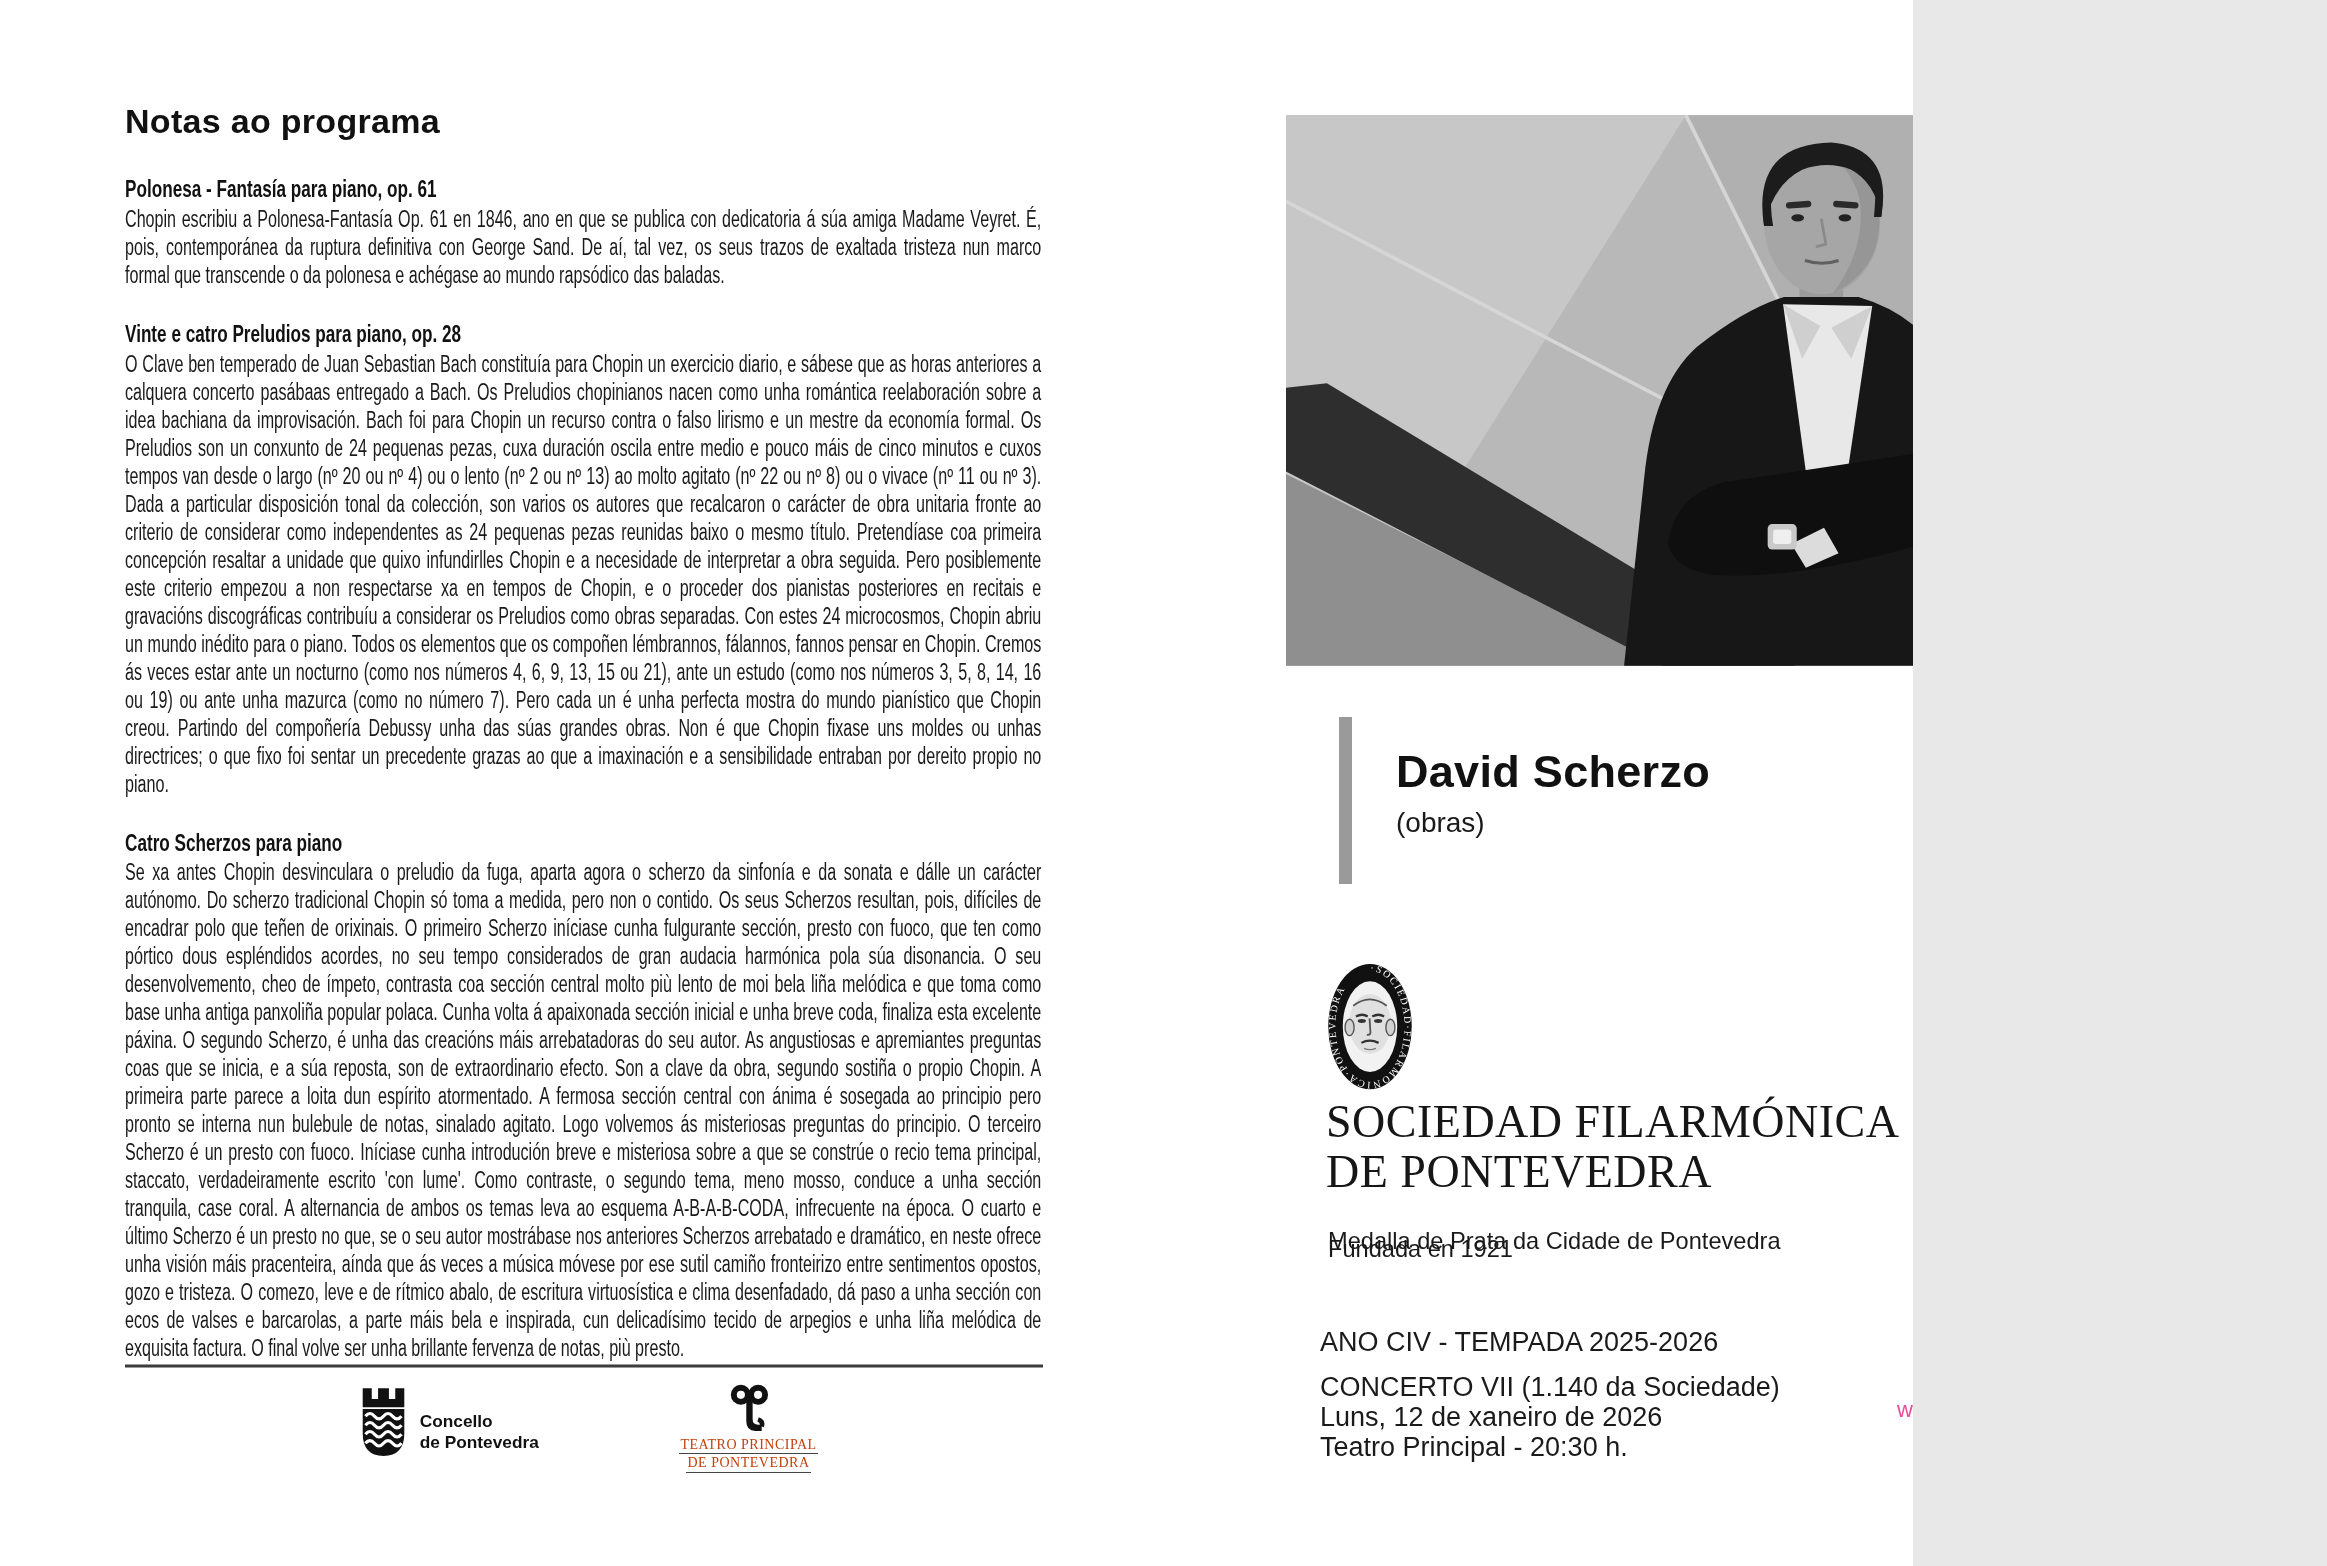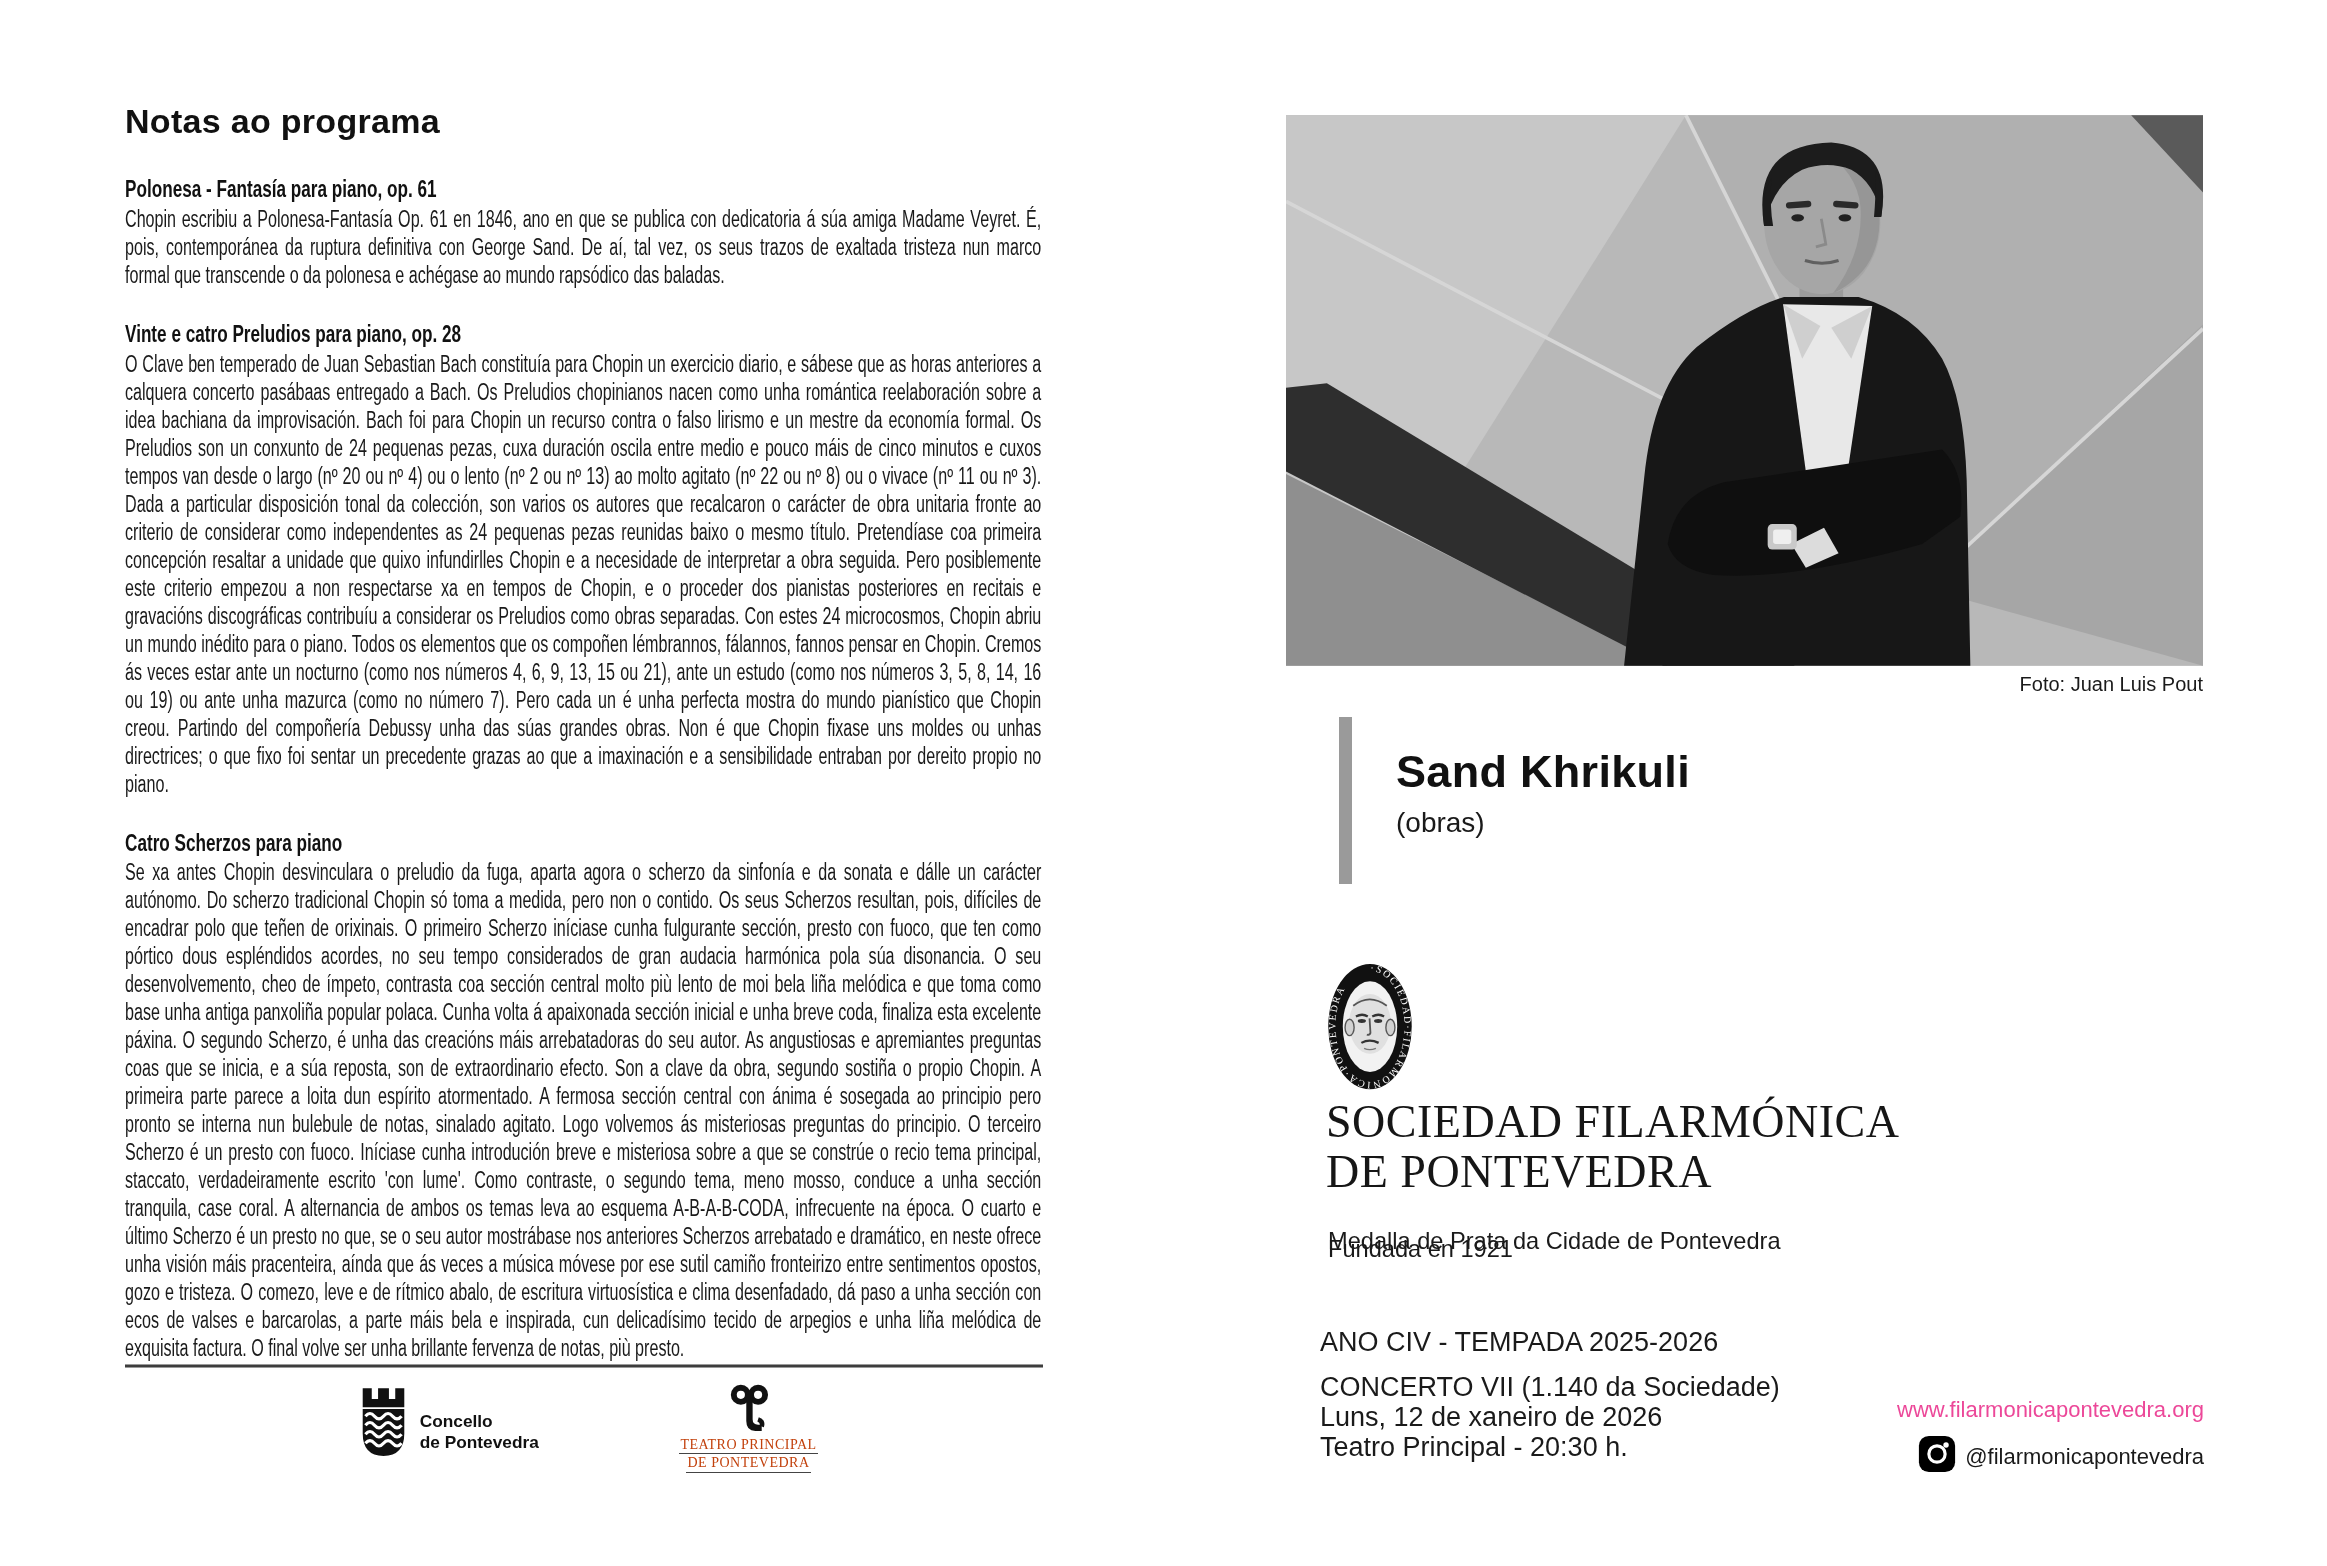--- a/index.html
+++ b/index.html
@@ -1,17 +1,17 @@
 <!DOCTYPE html>
 <html style="font-size:14.5px"><head>
 <meta charset="utf-8">
 <style>
   html,body{margin:0;padding:0;background:#e8e8e8;}
   .page{
-    position:relative;width:2327px;height:1566px;background:#ffffff;
+    position:relative;width:1913px;height:1566px;background:#ffffff;
     font-family:"Liberation Sans", sans-serif;color:#1a1a1a;overflow:hidden;
   }
   .abs{position:absolute;}
   
   #page-title{left:125px;top:102px;font-size:34px;font-weight:bold;letter-spacing:0.3px;color:#111;}
   #left-col{left:125px;top:175px;width:1309px;transform:scaleX(0.70);transform-origin:0 0;}
   .section{margin:0 0 31px 0;}
   .section .sec-heading{font-size:24.5px;font-weight:bold;line-height:28px;margin:0 0 1.8px 0;color:#111;}
   .section .sec-body{font-size:23px;line-height:28px;margin:0;text-align:justify;color:#1a1a1a;}
   #footer-rule{left:125px;top:1364px;width:918px;height:3.6px;
@@ -140,21 +140,21 @@
       <rect x="602" y="95" width="28" height="7" rx="3.5" fill="#2a2a2a" transform="rotate(4 616 98)"></rect>
       <ellipse cx="563" cy="113" rx="7" ry="4" fill="#222"></ellipse>
       <ellipse cx="615" cy="113" rx="7" ry="4" fill="#222"></ellipse>
       <path d="M589,114 L594,142 L583,145" stroke="#8a8a8a" stroke-width="3" fill="none"></path>
       <path d="M571,160 Q590,166 608,160" stroke="#606060" stroke-width="3.5" fill="none"></path>
     </svg>
   </div>
   <div class="abs" id="photo-credit">Foto: Juan Luis Pout</div>
 
   <div class="abs" id="accent-bar"></div>
-  <div class="abs" id="artist-name">Sand Khrikuli</div>
+  <div class="abs" id="artist-name">David Scherzo</div>
   <div class="abs" id="artist-instrument">(obras)</div>
 
   <div class="abs" id="society-seal">
     <svg width="88" height="130" viewBox="0 0 97 143">
       <defs>
         <path id="ringPath" d="M48.5,10 a38,61 0 1,1 -0.01,0"></path>
       </defs>
       <ellipse cx="48.5" cy="71" rx="46" ry="69" fill="#111"></ellipse>
       <ellipse cx="48.5" cy="71" rx="30" ry="50" fill="#f2f2f2"></ellipse>
       <text font-family="Liberation Serif, serif" font-size="11" fill="#fff" letter-spacing="2">

